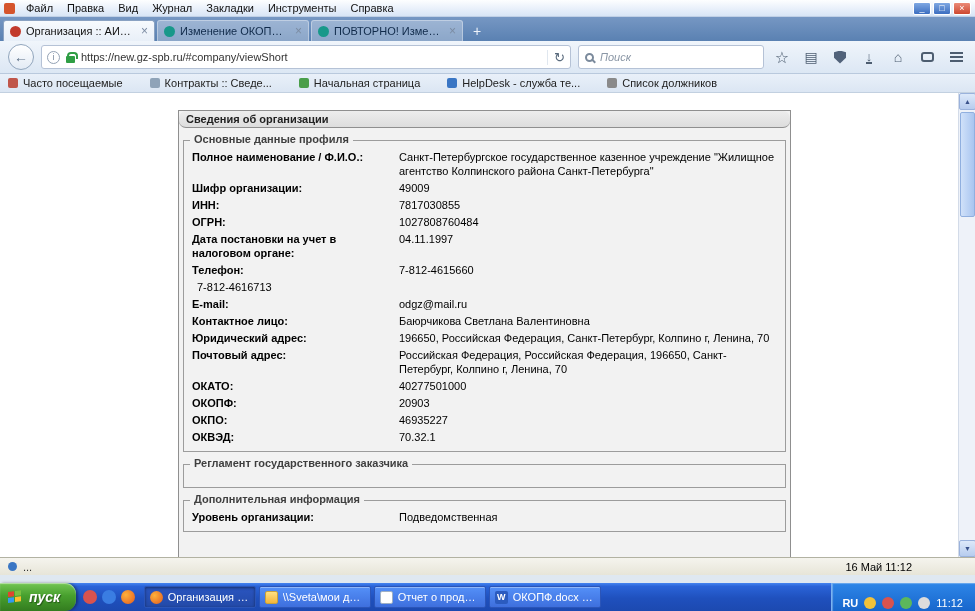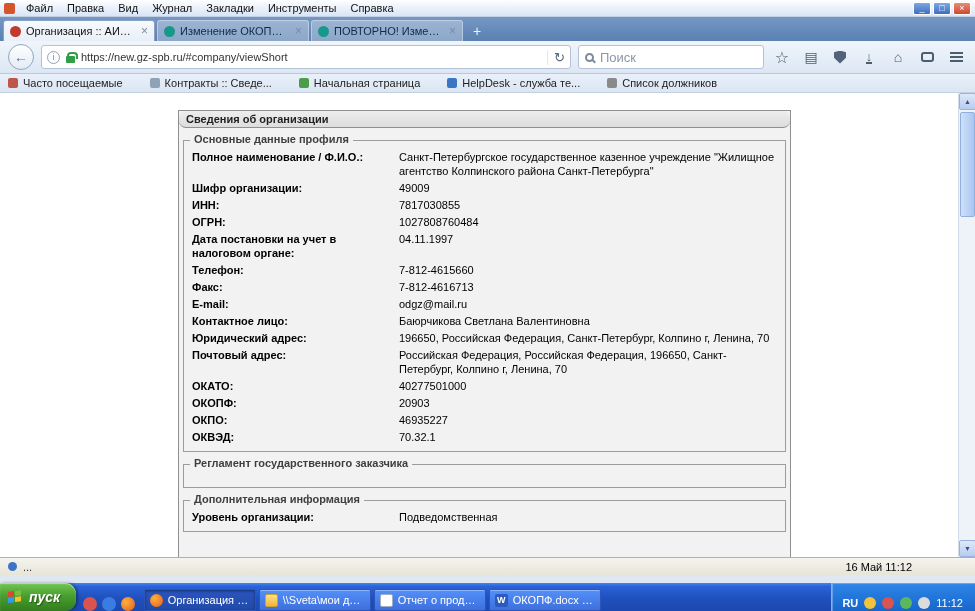--- a/index.html
+++ b/index.html
@@ -37,21 +37,21 @@
   .back-btn { width:26px; height:26px; flex:none; border-radius:50%; border:1px solid #92a6bd; background:linear-gradient(#ffffff,#e3ebf5); display:flex; align-items:center; justify-content:center; color:#5e7288; font-size:14px; font-weight:bold; }
   .address { flex:1; max-width:550px; height:24px; background:#fff; border:1px solid #b5c2d6; border-radius:3px; display:flex; align-items:center; padding:0 5px; gap:6px; }
   .info-ic { width:13px; height:13px; flex:none; border:1px solid #93a2b5; border-radius:50%; color:#7d8da0; font-size:9px; display:flex; align-items:center; justify-content:center; }
   .lock-ic { width:9px; height:7px; flex:none; background:#2f9e44; border-radius:1px; position:relative; margin-top:4px; }
   .lock-ic::before { content:""; position:absolute; left:1px; top:-4px; width:7px; height:5px; border:2px solid #2f9e44; border-bottom:none; border-radius:4px 4px 0 0; }
   .url-input { flex:1; border:none; outline:none; background:transparent; font-family:inherit; font-size:11px; color:#333; }
   .reload { color:#5a6b7d; font-size:13px; border-left:1px solid #e0e7ef; padding-left:6px; }
   .search { width:186px; height:24px; flex:none; background:#fff; border:1px solid #b5c2d6; border-radius:3px; display:flex; align-items:center; padding:0 6px; gap:6px; }
   .mag { width:9px; height:9px; flex:none; border:2px solid #7b8a9c; border-radius:50%; position:relative; }
   .mag::after { content:""; position:absolute; width:5px; height:2px; background:#7b8a9c; transform:rotate(45deg); right:-4px; bottom:-2px; }
-  .search-input { flex:1; border:none; outline:none; background:transparent; font-family:inherit; font-size:13px; color:#444; }
+  .search-input { flex:1; border:none; outline:none; background:transparent; font-family:inherit; font-size:11px; color:#444;font-style:italic; }
   .search-input::placeholder { color:#8b97a6; }
   .nav-ico { width:22px; height:24px; display:flex; align-items:center; justify-content:center; color:#4d5d70; font-size:14px; }
   .nav-ico.star { font-size:16px; }
   .shield-ic { width:12px; height:13px; background:#51627a; clip-path:polygon(50% 0,100% 14%,100% 55%,50% 100%,0 55%,0 14%); }
   .dl-ic { font-size:13px; line-height:11px; border-bottom:2px solid #4d5d70; }
   .bubble-ic { width:13px; height:10px; border:2px solid #4d5d70; border-radius:3px; }
   .hamb { display:flex; flex-direction:column; gap:2px; }
   .hamb i { display:block; width:13px; height:2px; background:#4d5d70; }
 
   
@@ -78,21 +78,21 @@
 
   
   .statusbar { top:557px; height:18px; background:linear-gradient(#f5f4ee,#e7e5d8); border-top:1px solid #b2b2a2; display:flex; align-items:center; padding:0 8px; color:#333; }
   .status-dot { width:9px; height:9px; border-radius:50%; background:#3a76c4; margin-right:6px; }
   .status-datetime { margin-left:auto; margin-right:55px; color:#000; }
 
   
   .desktop-strip { top:575px; height:8px; background:#dfe8f1; }
 
   
-  .taskbar { top:583px; height:28px; background:linear-gradient(#4584f0 0%,#2a63d8 12%,#1f50bd 55%,#1c49b0 100%); display:flex; align-items:flex-end; }
+  .taskbar { top:583px; height:28px; background:linear-gradient(#4584f0 0%,#2a63d8 12%,#1f50bd 55%,#1c49b0 100%); display:flex; align-items:center; }
   .start-btn { height:28px; flex:none; padding:0 16px 0 8px; border-radius:0 11px 11px 0; background:linear-gradient(#74c653 0%,#48a02e 45%,#337c1f 100%); display:flex; align-items:center; gap:6px; color:#fff; font-weight:bold; font-style:italic; font-size:14px; box-shadow:inset 0 1px 1px rgba(255,255,255,.5), 2px 0 3px rgba(0,0,0,.35); text-shadow:1px 1px 1px rgba(0,0,0,.4); }
   .winflag { width:15px; height:13px; display:grid; grid-template-columns:6px 6px; grid-template-rows:5px 5px; gap:1px; transform:skewY(-8deg); }
   .winflag i:nth-child(1){background:#e0452f;} .winflag i:nth-child(2){background:#7ac143;}
   .winflag i:nth-child(3){background:#339af0;} .winflag i:nth-child(4){background:#fbc02d;}
   .ql { display:flex; align-items:center; gap:5px; padding:0 7px; }
   .ql-ico { width:14px; height:14px; border-radius:50%; }
   .task { width:112px; height:22px; margin:0 1.5px; background:linear-gradient(#5490f8,#3e6fdd); border:1px solid #2b55b8; border-radius:2px; display:flex; align-items:center; gap:5px; padding:0 5px; color:#fff; box-shadow:inset 0 1px 0 rgba(255,255,255,.35); }
   .task.pressed { background:linear-gradient(#2a55c0,#234aa8); box-shadow:inset 0 1px 3px rgba(0,0,0,.45); }
   .task-title { white-space:nowrap; overflow:hidden; text-overflow:ellipsis; }
   .task-ico { width:13px; height:13px; flex:none; border-radius:2px; }
@@ -222,21 +222,20 @@
         </div>
         <div class="row">
           <div class="row-label">Дата постановки на учет в налоговом органе:</div>
           <div class="row-value">04.11.1997</div>
         </div>
         <div class="row">
           <div class="row-label">Телефон:</div>
           <div class="row-value">7-812-4615660</div>
         </div>
         <div class="row">
-          <div class="row-label">Факс:</div>
           <div class="row-value">7-812-4616713</div>
         </div>
         <div class="row">
           <div class="row-label">E-mail:</div>
           <div class="row-value">odgz@mail.ru</div>
         </div>
         <div class="row">
           <div class="row-label">Контактное лицо:</div>
           <div class="row-value">Баюрчикова Светлана Валентиновна</div>
         </div>

